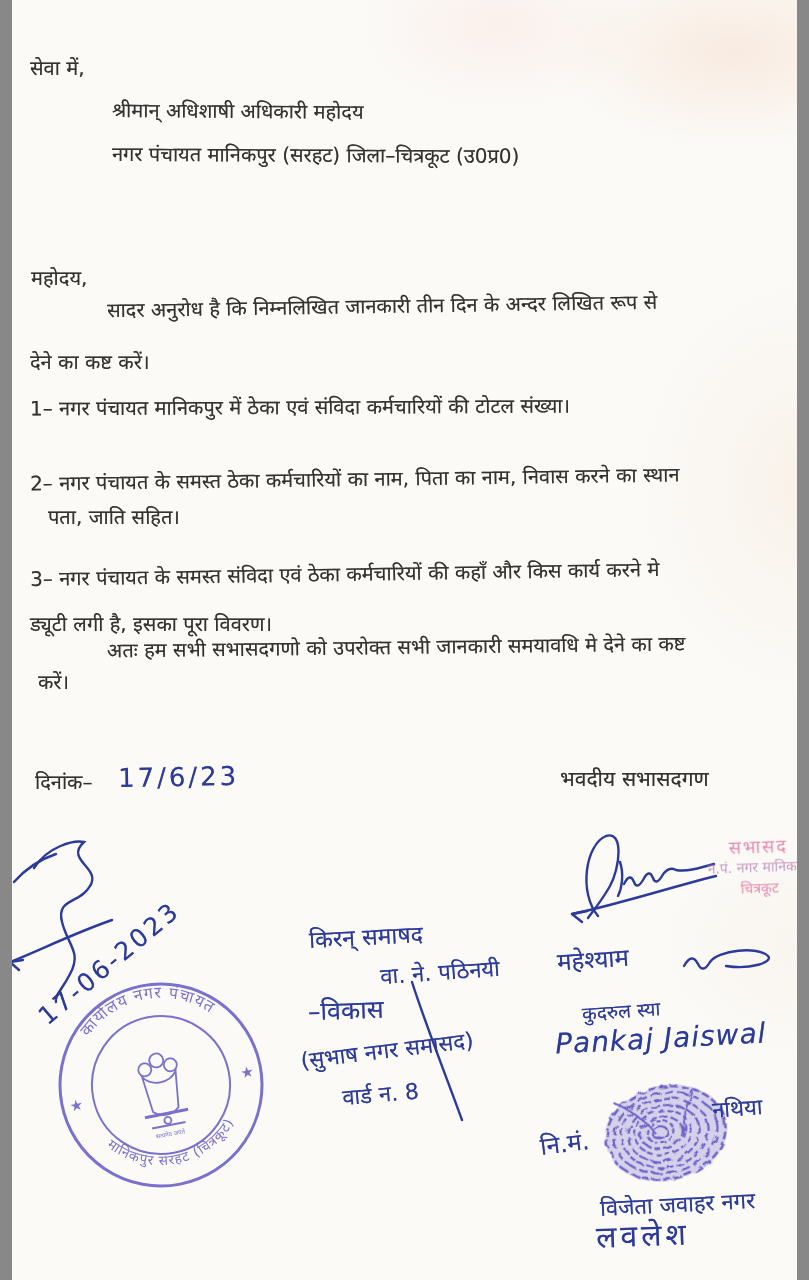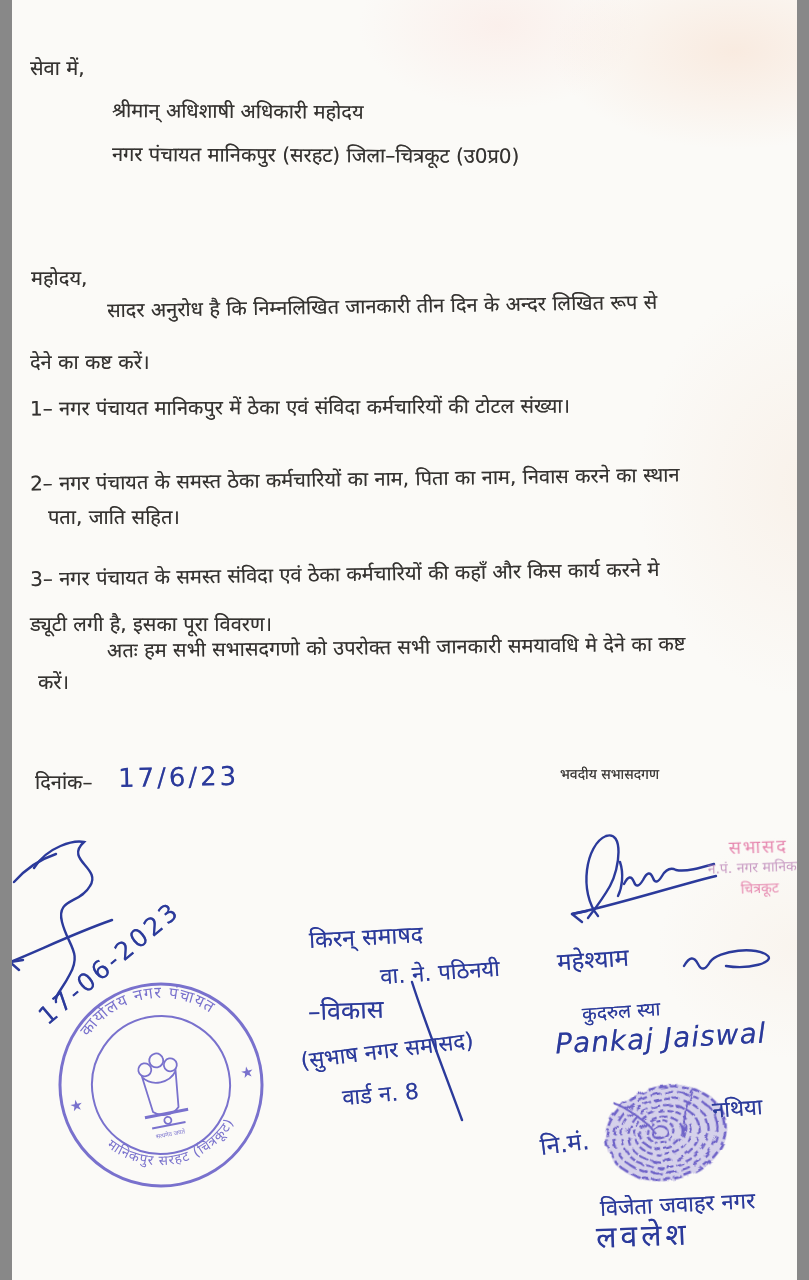--- a/index.html
+++ b/index.html
@@ -39,21 +39,21 @@
   <div class="typed" style="left:18px;top:348px;">देने का कष्ट करें।</div>
   <div class="typed" style="left:18px;top:393px;transform:rotate(-.3deg);">1– नगर पंचायत मानिकपुर में ठेका एवं संविदा कर्मचारियों की टोटल संख्या।</div>
   <div class="typed" style="left:18px;top:465px;transform:rotate(-.8deg);">2– नगर पंचायत के समस्त ठेका कर्मचारियों का नाम, पिता का नाम, निवास करने का स्थान</div>
   <div class="typed" style="left:36px;top:503px;">पता, जाति सहित।</div>
   <div class="typed" style="left:18px;top:560px;transform:rotate(-.9deg);">3–  नगर पंचायत के समस्त संविदा एवं ठेका कर्मचारियों की कहाँ और किस कार्य करने मे</div>
   <div class="typed" style="left:18px;top:610px;text-align:center;">ड्यूटी लगी है, इसका पूरा विवरण।</div>
   <div class="typed" style="left:95px;top:633px;transform:rotate(-.7deg);">अतः हम सभी सभासदगणो को उपरोक्त सभी जानकारी समयावधि मे देने का कष्ट</div>
   <div class="typed" style="left:26px;top:668px;">करें।</div>
   <div class="typed" style="left:23px;top:768px;">दिनांक–</div>
   <div class="hw" style="left:106px;top:762px;font-size:26px;letter-spacing:3px;transform:rotate(-1deg);">17/6/23</div>
-  <div class="typed" style="left:548px;top:764px;font-size:14px;">भवदीय सभासदगण</div>
+  <div class="typed" style="left:548px;top:764px;font-size:21px;">भवदीय सभासदगण</div>
 
   <svg style="left:552px;top:826px;" width="165" height="100" viewBox="0 0 165 100">
     <path class="inkline" d="M34,90 C14,66 22,18 42,10 C60,4 56,42 46,60 C38,74 30,84 24,92"></path>
     <path class="inkline" d="M56,36 C60,48 58,62 54,70"></path>
     <path class="inkline" d="M60,58 q6,-12 10,-2 q3,8 9,-2 q6,-12 10,-2 q3,8 9,-2 q6,-10 14,-6 C122,46 136,42 150,38"></path>
     <path class="inkline" d="M8,88 C48,80 104,62 152,50"></path>
     <path class="inkline" d="M8,88 l15,-3 M8,88 l10,8"></path>
   </svg>
 
   <div class="pinkstamp" style="left:682px;top:836px;width:130px;">

